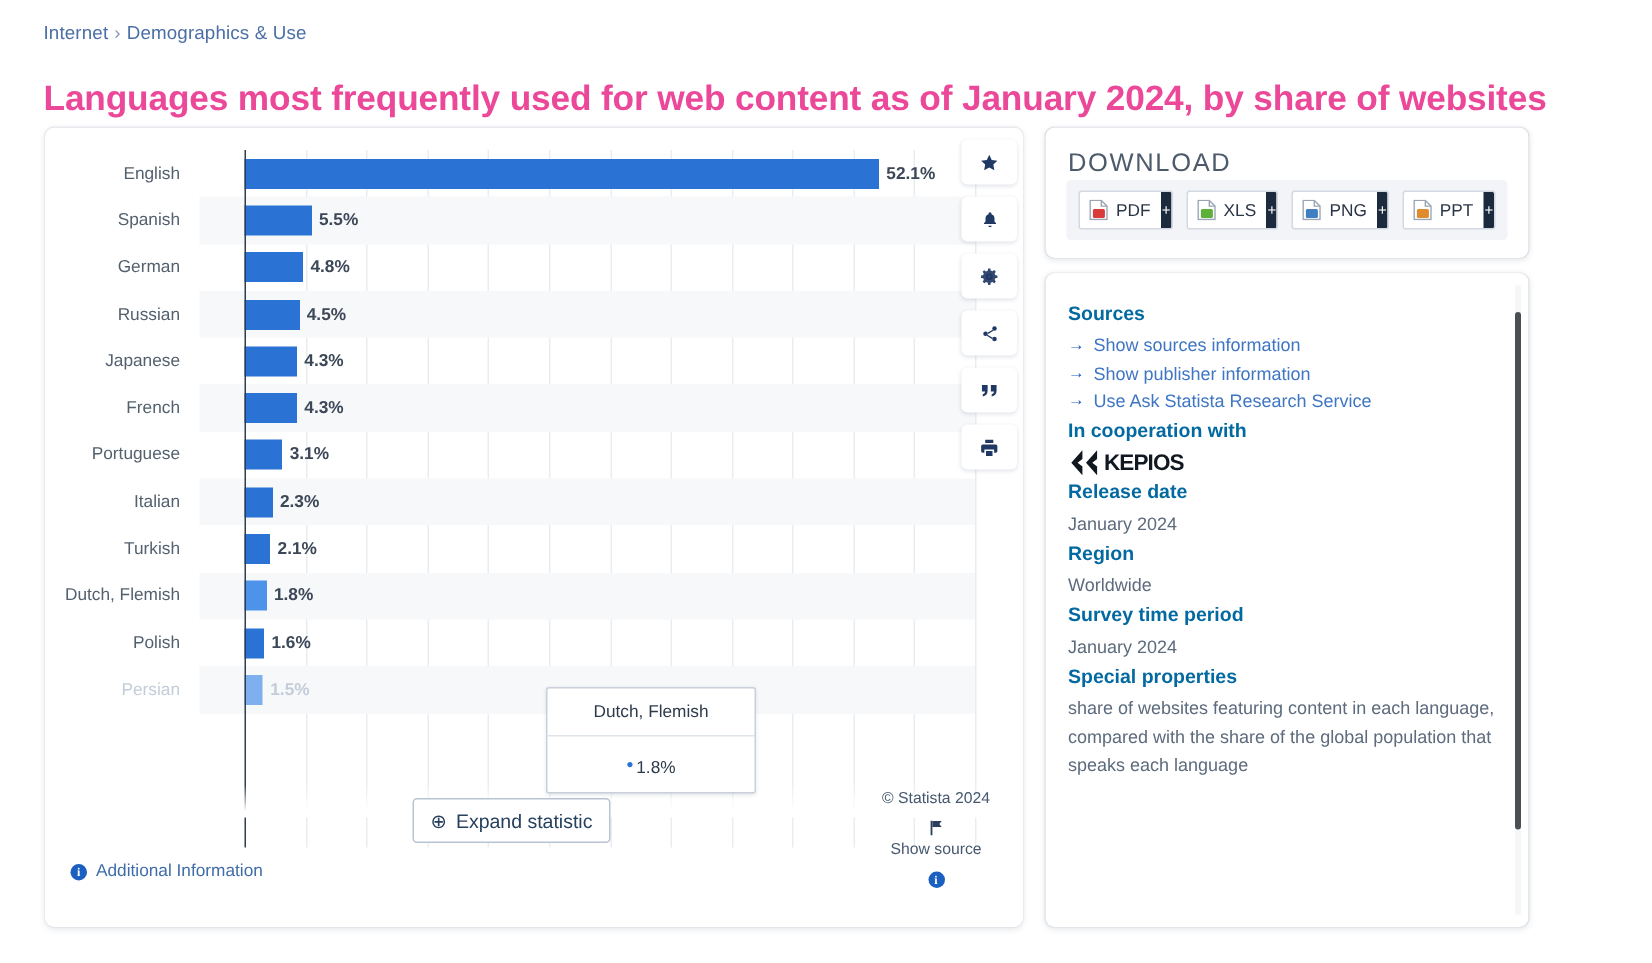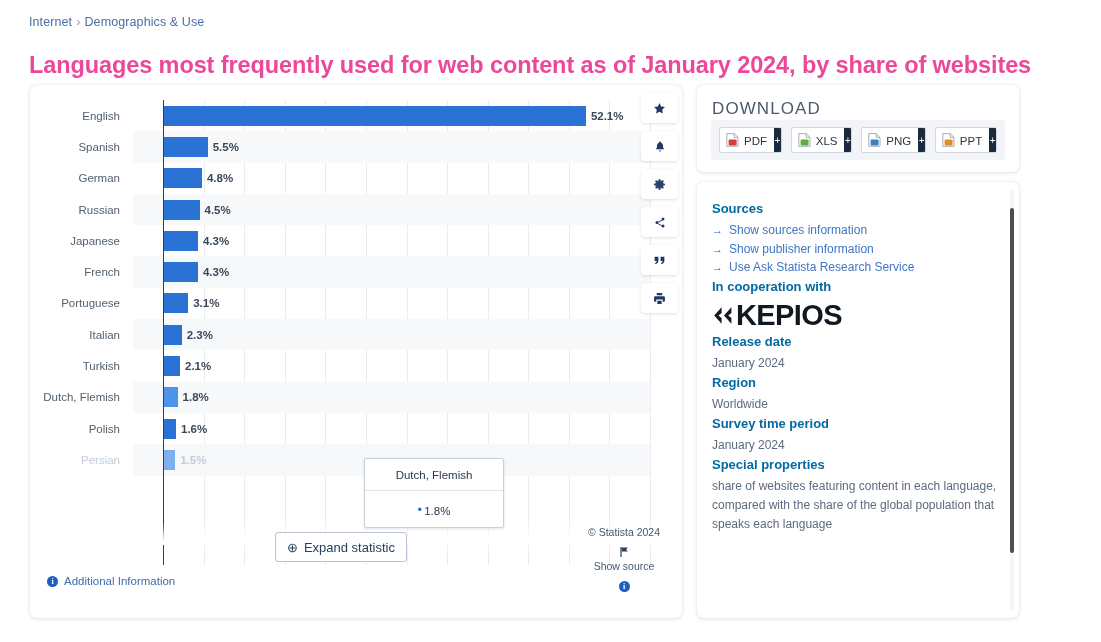--- a/index.html
+++ b/index.html
@@ -158,21 +158,21 @@
   }
   .m-h.sp { }
   .m-v { font-size:12px; color:#5d6b7d; line-height:19px; margin:0; }
   .m-link {
     display:flex; align-items:flex-start; gap:6px;
     font-size:12px; color:#3f76c4; line-height:18.5px;
   }
   .arrow { color:#1b5fc1; font-size:11px; line-height:18.5px; }
   .kepios {
     display:flex; align-items:center; gap:3px; margin-top:3px;
-    font-size:29px; font-weight:700; color:#111820; letter-spacing:-0.6px;
+    font-size:15px; font-weight:700; color:#111820; letter-spacing:-0.6px;
   }
   .scrollbar-track {
     position:absolute; right:5px; top:8px; bottom:8px; width:4px;
     background:#f4f6f8; border-radius:2px;
   }
   .scrollbar-thumb {
     position:absolute; right:5px; top:26px; width:4px; height:345px;
     background:#4b4e52; border-radius:2px;
   }
 </style>

